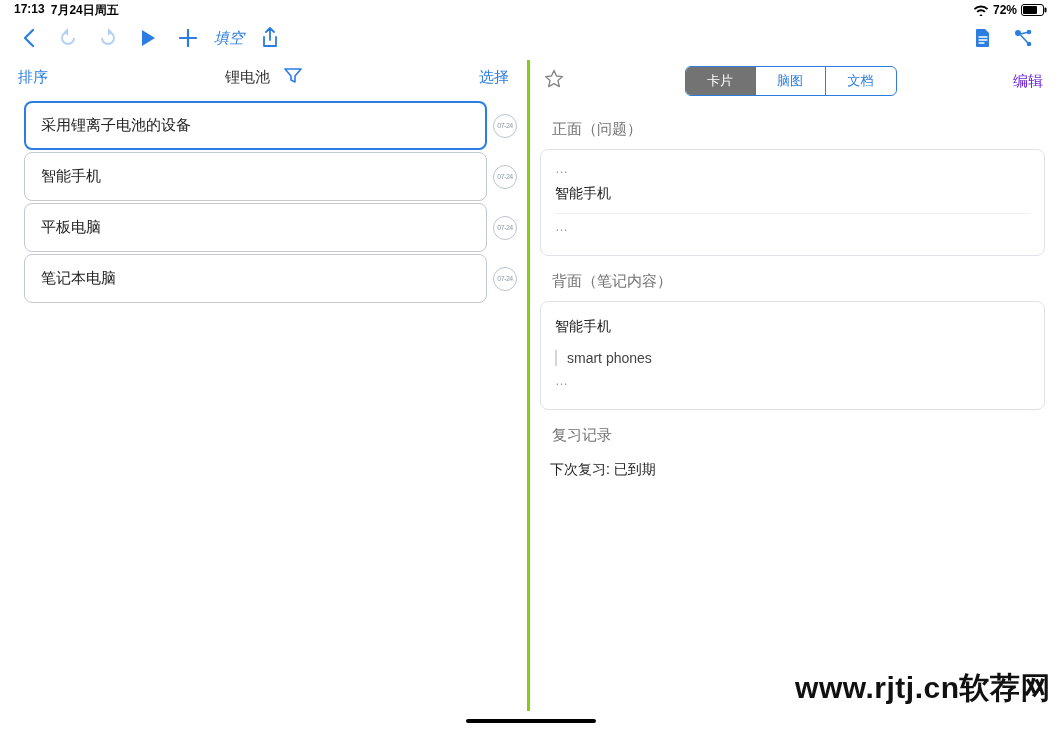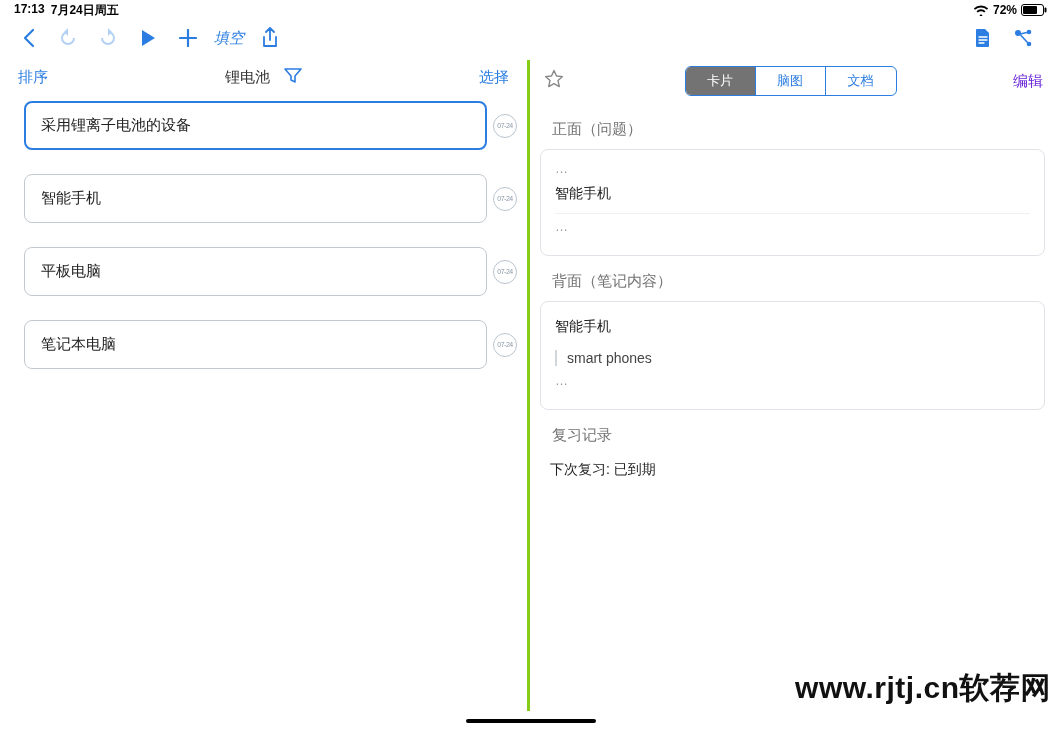--- a/index.html
+++ b/index.html
@@ -33,21 +33,21 @@
 
   .left-sub {
     display: flex; align-items: center; justify-content: space-between;
     padding: 8px 18px 10px 18px; font-size: 15px; color: #2b7de1;
   }
   .left-sub .center { display: flex; align-items: center; gap: 14px; color: #333; }
   .left-sub .title-text { color: #333; font-size: 15px; }
   .filter-icon { color: #2b7de1; }
 
   .list { padding: 4px 10px 0 24px; }
-  .list-row { display: flex; align-items: center; gap: 6px; margin-bottom: 24px; }
+  .list-row { display: flex; align-items: center; gap: 6px; margin-bottom: 2px; }
   .card-item {
     flex: 1; border: 1px solid #c3c9ce; border-radius: 8px; padding: 14px 16px;
     font-size: 15px; color: #222; background: #fff; cursor: pointer;
   }
   .card-item.selected { border: 2px solid #2b7de1; padding: 13px 15px; }
   .date-chip {
     width: 24px; height: 24px; border: 1px solid #b9c4cf; border-radius: 50%;
     display: flex; align-items: center; justify-content: center;
     font-size: 7px; color: #8a98a7; letter-spacing: -0.5px;
   }

